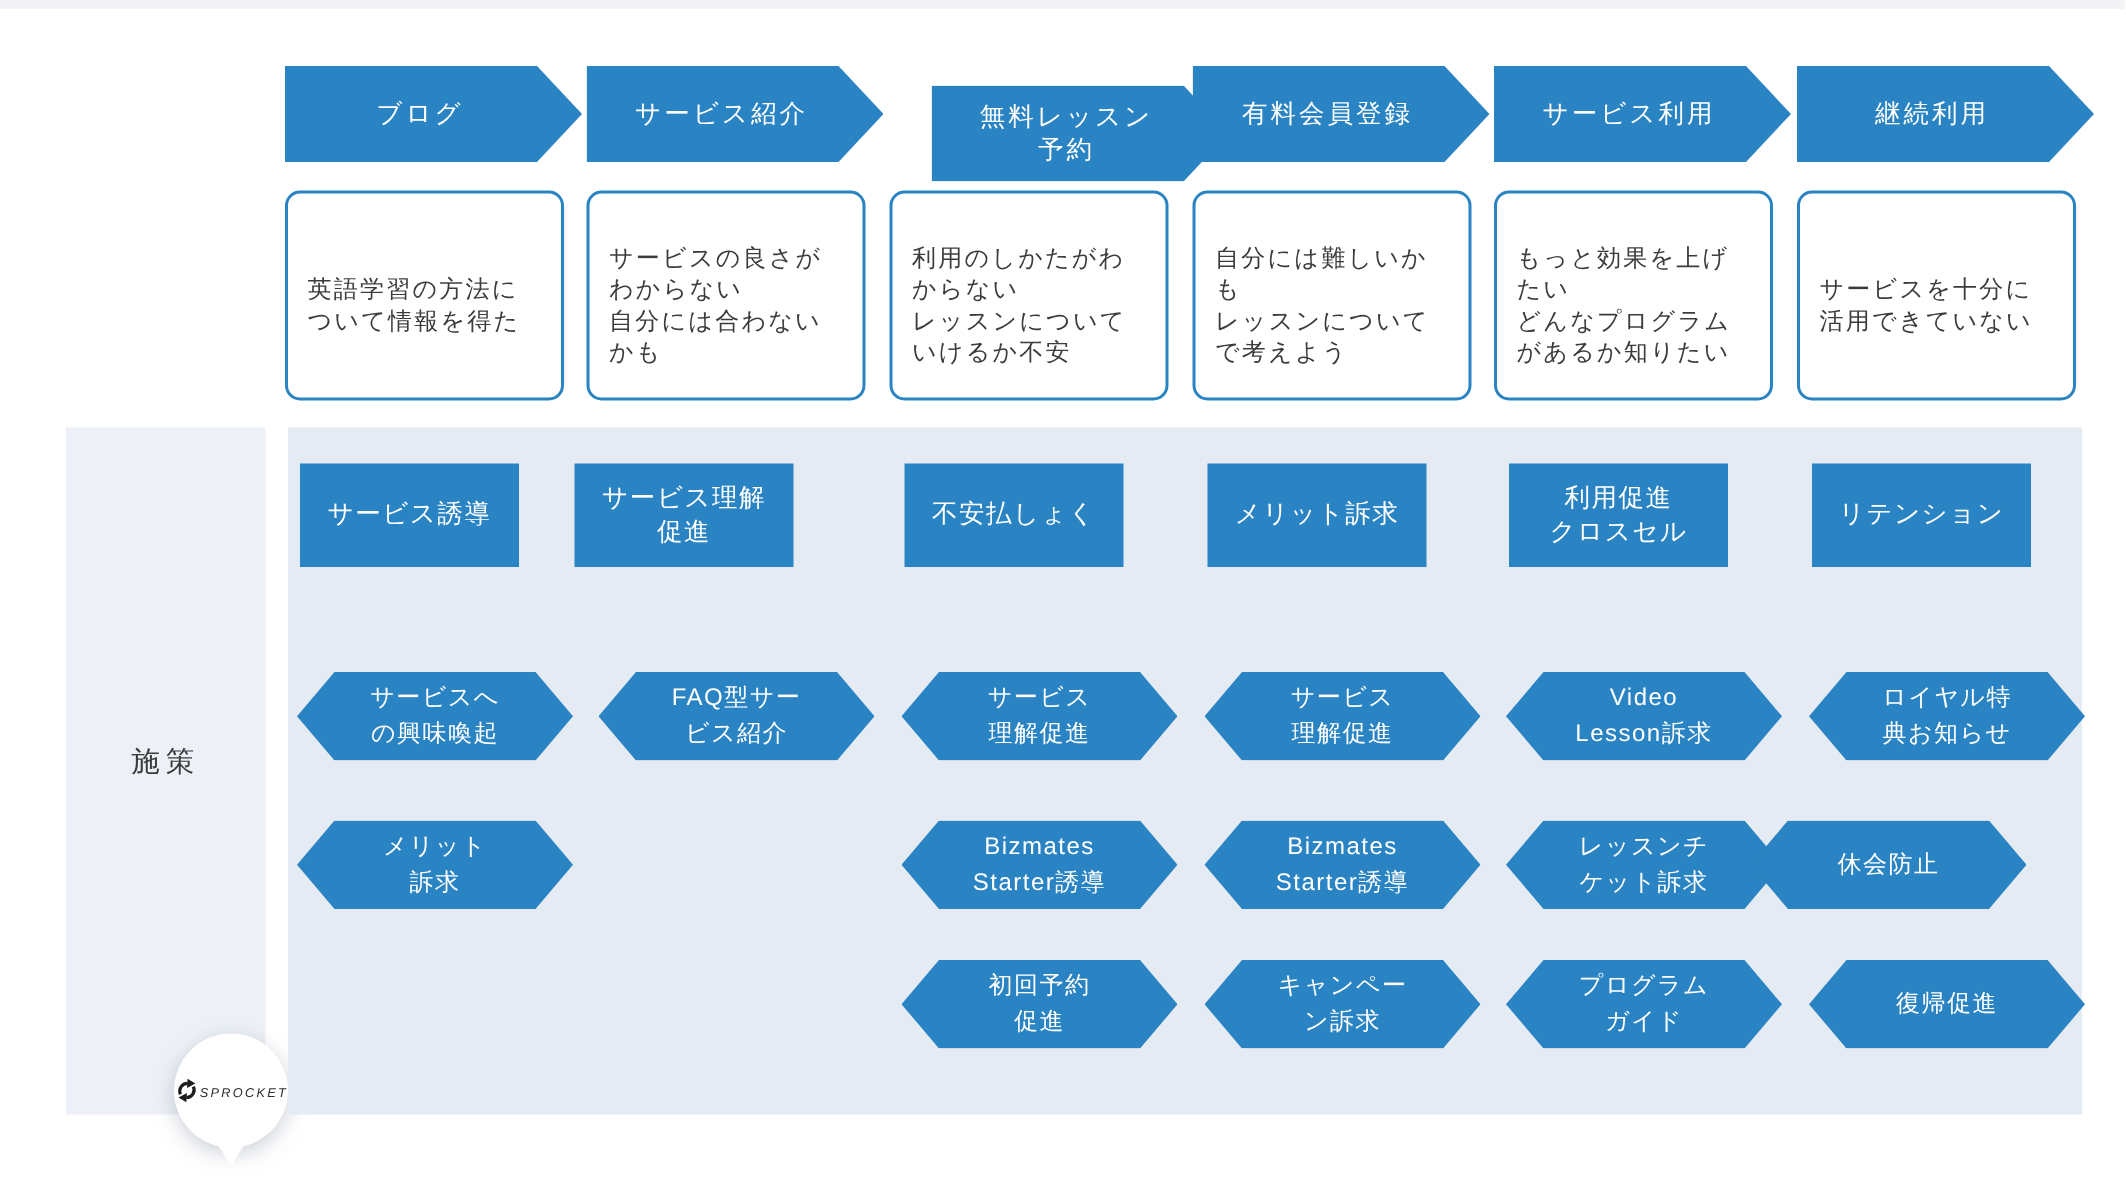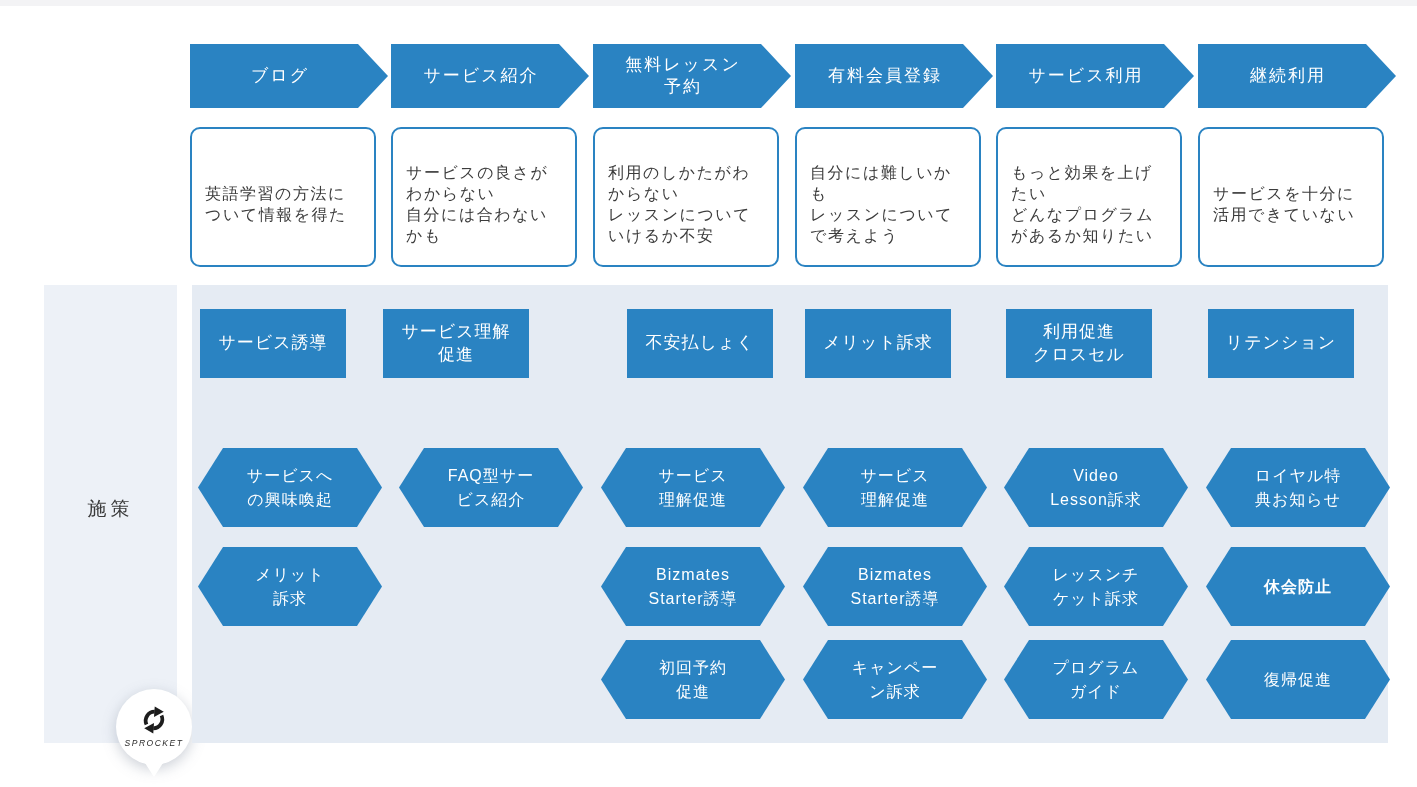--- a/index.html
+++ b/index.html
@@ -38,29 +38,29 @@
     display:flex;align-items:center;
     font-size:16px;letter-spacing:1.5px;line-height:1.3;color:#3c3c3c;
     padding:22px 6px 6px 13px;}
 
   
   .mheader{position:absolute;top:309px;height:69px;width:146px;background:var(--blue);
     display:flex;align-items:center;justify-content:center;text-align:center;
     color:#fff;font-size:17px;letter-spacing:1px;line-height:1.35;}
 
   
-  .hex{position:absolute;height:79px;width:184px;background:var(--blue);
+  .hex{position:absolute;height:59px;width:184px;background:var(--blue);
     clip-path:polygon(25px 0,calc(100% - 25px) 0,100% 50%,calc(100% - 25px) 100%,25px 100%,0 50%);
     display:flex;align-items:center;justify-content:center;text-align:center;
     color:#fff;font-size:16px;letter-spacing:1px;line-height:1.5;}
 
   
   .balloon{position:absolute;left:72px;top:404px;width:76px;height:76px;border-radius:50%;
     background:#fff;box-shadow:0 4px 14px rgba(110,120,140,.35);
-    display:flex;flex-direction:column;align-items:center;justify-content:center;}
+    display:flex;flex-direction:row;align-items:center;justify-content:center;}
   .balloon:after{content:"";position:absolute;left:50%;bottom:-12px;transform:translateX(-50%);
     width:0;height:0;border-left:9px solid transparent;border-right:9px solid transparent;
     border-top:14px solid #fff;}
   .brandname{font-size:8.5px;font-style:italic;letter-spacing:1.5px;color:#2c2c2c;margin-top:2px;}
   .measures-label{position:absolute;left:0;top:210px;width:133px;text-align:center;
     font-size:19px;letter-spacing:4px;color:#3a3a3a;}
 </style>
 </head>
 <body>
 
@@ -84,21 +84,21 @@
       <div class="brandname">SPROCKET</div>
     </div>
     <div class="measures-label">施策</div>
   </div>
 
   <div class="panel"></div>
 
   <div id="stages">
       <div class="stage pre" style="left: 190px;">ブログ</div>
       <div class="stage pre" style="left: 391px;">サービス紹介</div>
-      <div class="stage pre" style="left: 593px;">無料レッスン
+      <div class="stage pre" style="left: 621px; margin-top: 13px;">無料レッスン
 予約</div>
       <div class="stage pre" style="left: 795px;">有料会員登録</div>
       <div class="stage pre" style="left: 996px;">サービス利用</div>
       <div class="stage pre" style="left: 1198px; text-align: right;">継続利用</div>
     </div>
   <div id="cards">
       <div class="card pre" style="left: 190px;">英語学習の方法に
 ついて情報を得た</div>
       <div class="card pre" style="left: 391px;">サービスの良さが
 わからない
@@ -116,21 +116,21 @@
 たい
 どんなプログラム
 があるか知りたい</div>
       <div class="card pre" style="left: 1198px;">サービスを十分に
 活用できていない</div>
     </div>
   <div id="headers">
       <div class="mheader pre" style="left: 200px;">サービス誘導</div>
       <div class="mheader pre" style="left: 383px;">サービス理解
 促進</div>
-      <div class="mheader pre" style="left: 603px; margin-left: 24px;">不安払しょく</div>
+      <div class="mheader pre" style="left: 603px;">不安払しょく</div>
       <div class="mheader pre" style="left: 805px;">メリット訴求</div>
       <div class="mheader pre" style="left: 1006px;">利用促進
 クロスセル</div>
       <div class="mheader pre" style="left: 1208px;">リテンション</div>
     </div>
   <div id="tactics">
       <div class="hex pre" style="left: 198px; top: 448px;">サービスへ
 の興味喚起</div>
       <div class="hex pre" style="left: 198px; top: 547px;">メリット
 訴求</div>
@@ -149,16 +149,16 @@
       <div class="hex pre" style="left: 803px; top: 640px;">キャンペー
 ン訴求</div>
       <div class="hex pre" style="left: 1004px; top: 448px;">Video
 Lesson訴求</div>
       <div class="hex pre" style="left: 1004px; top: 547px;">レッスンチ
 ケット訴求</div>
       <div class="hex pre" style="left: 1004px; top: 640px;">プログラム
 ガイド</div>
       <div class="hex pre" style="left: 1206px; top: 448px;">ロイヤル特
 典お知らせ</div>
-      <div class="hex pre" style="left: 1206px; top: 547px; font-weight: bold;">休会防止</div>
+      <div class="hex pre" style="left: 1167px; top: 547px;">休会防止</div>
       <div class="hex pre" style="left: 1206px; top: 640px;">復帰促進</div>
     </div>
 </div>
 
 </body></html>

